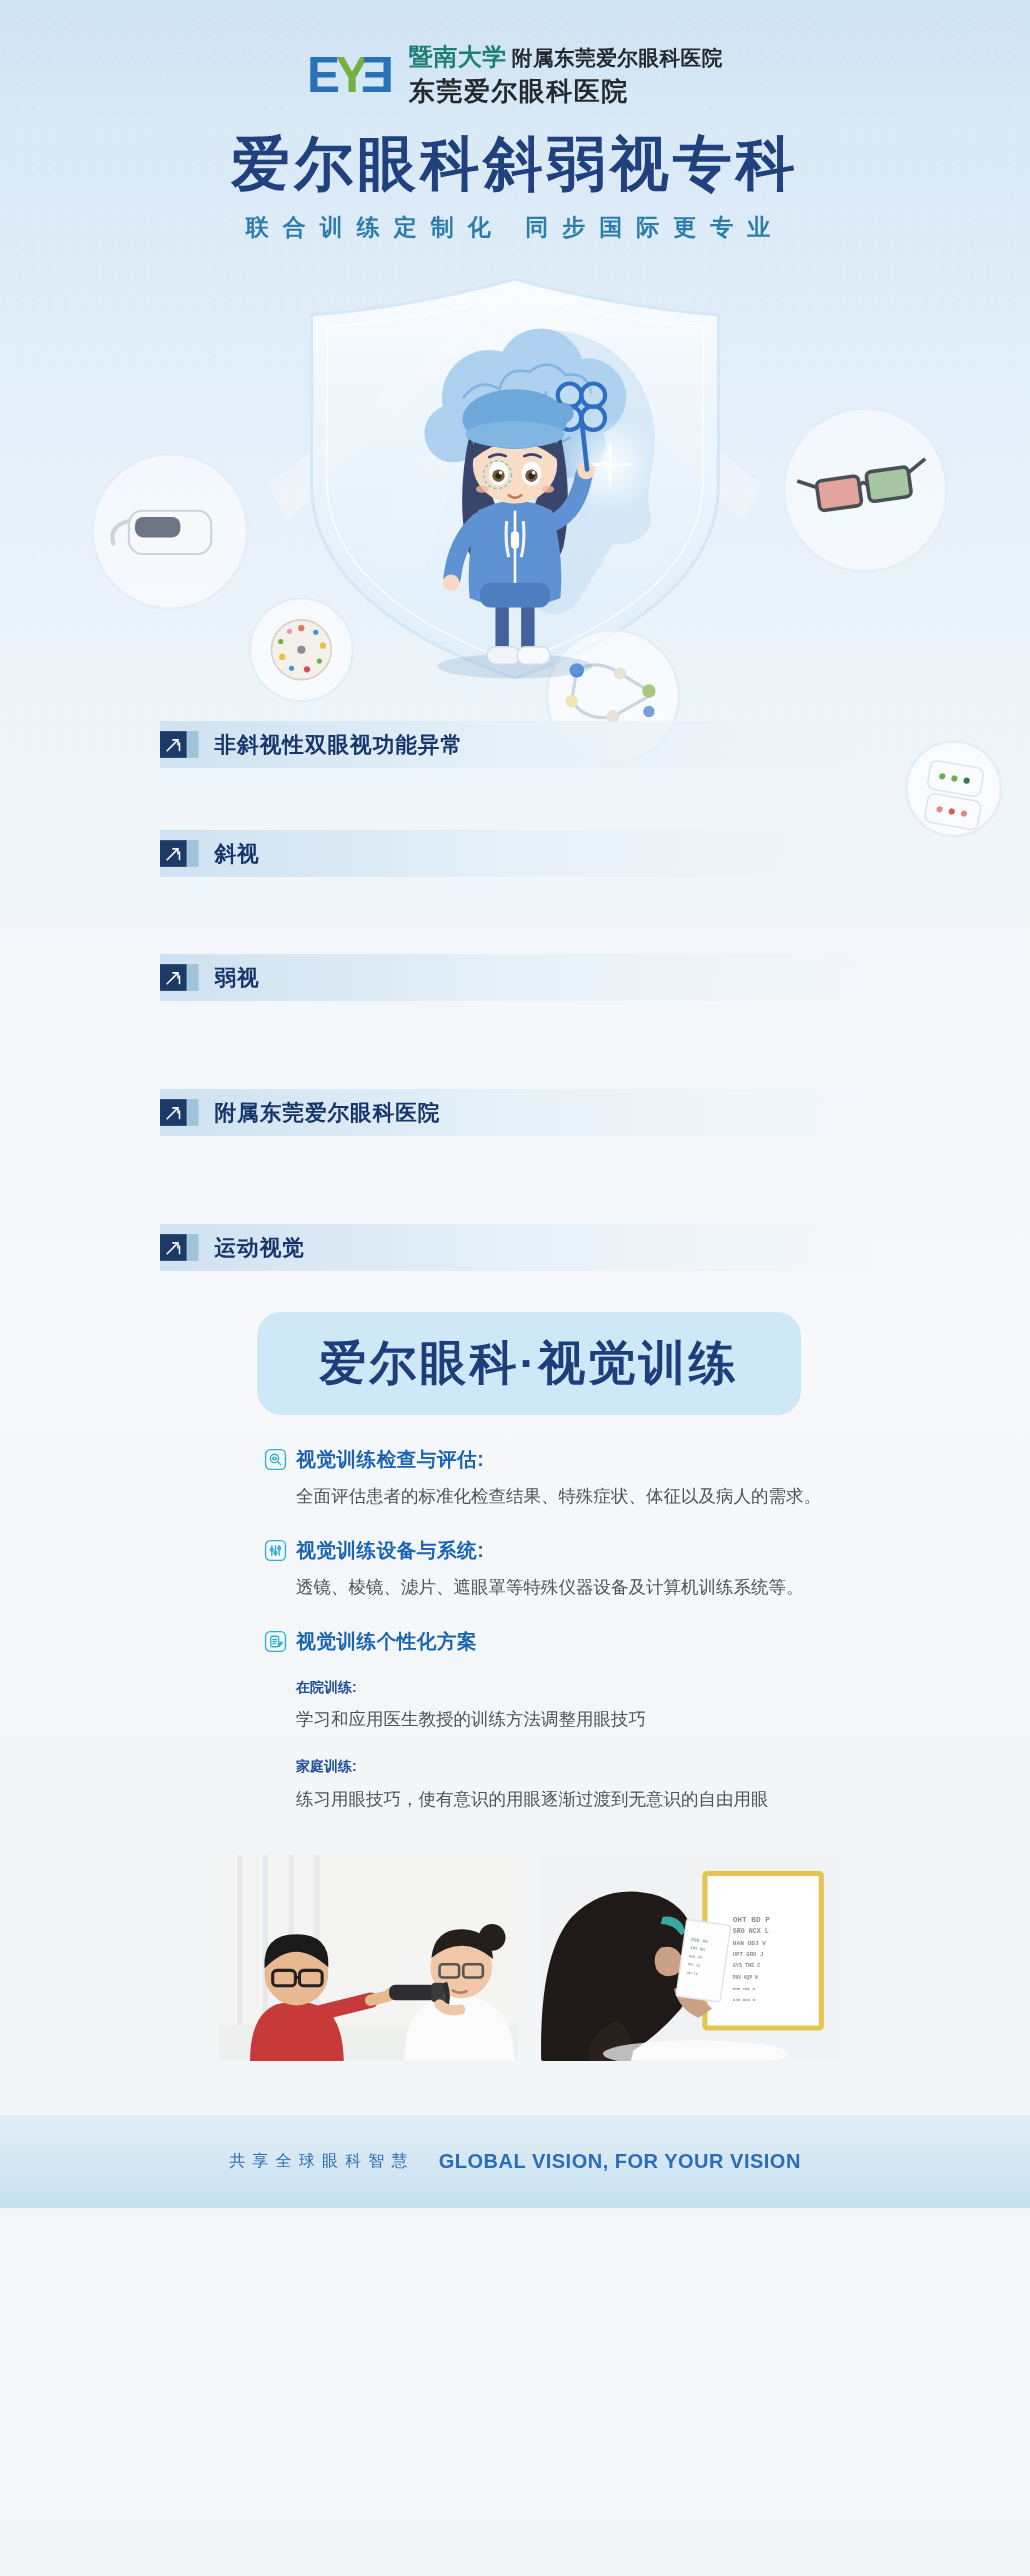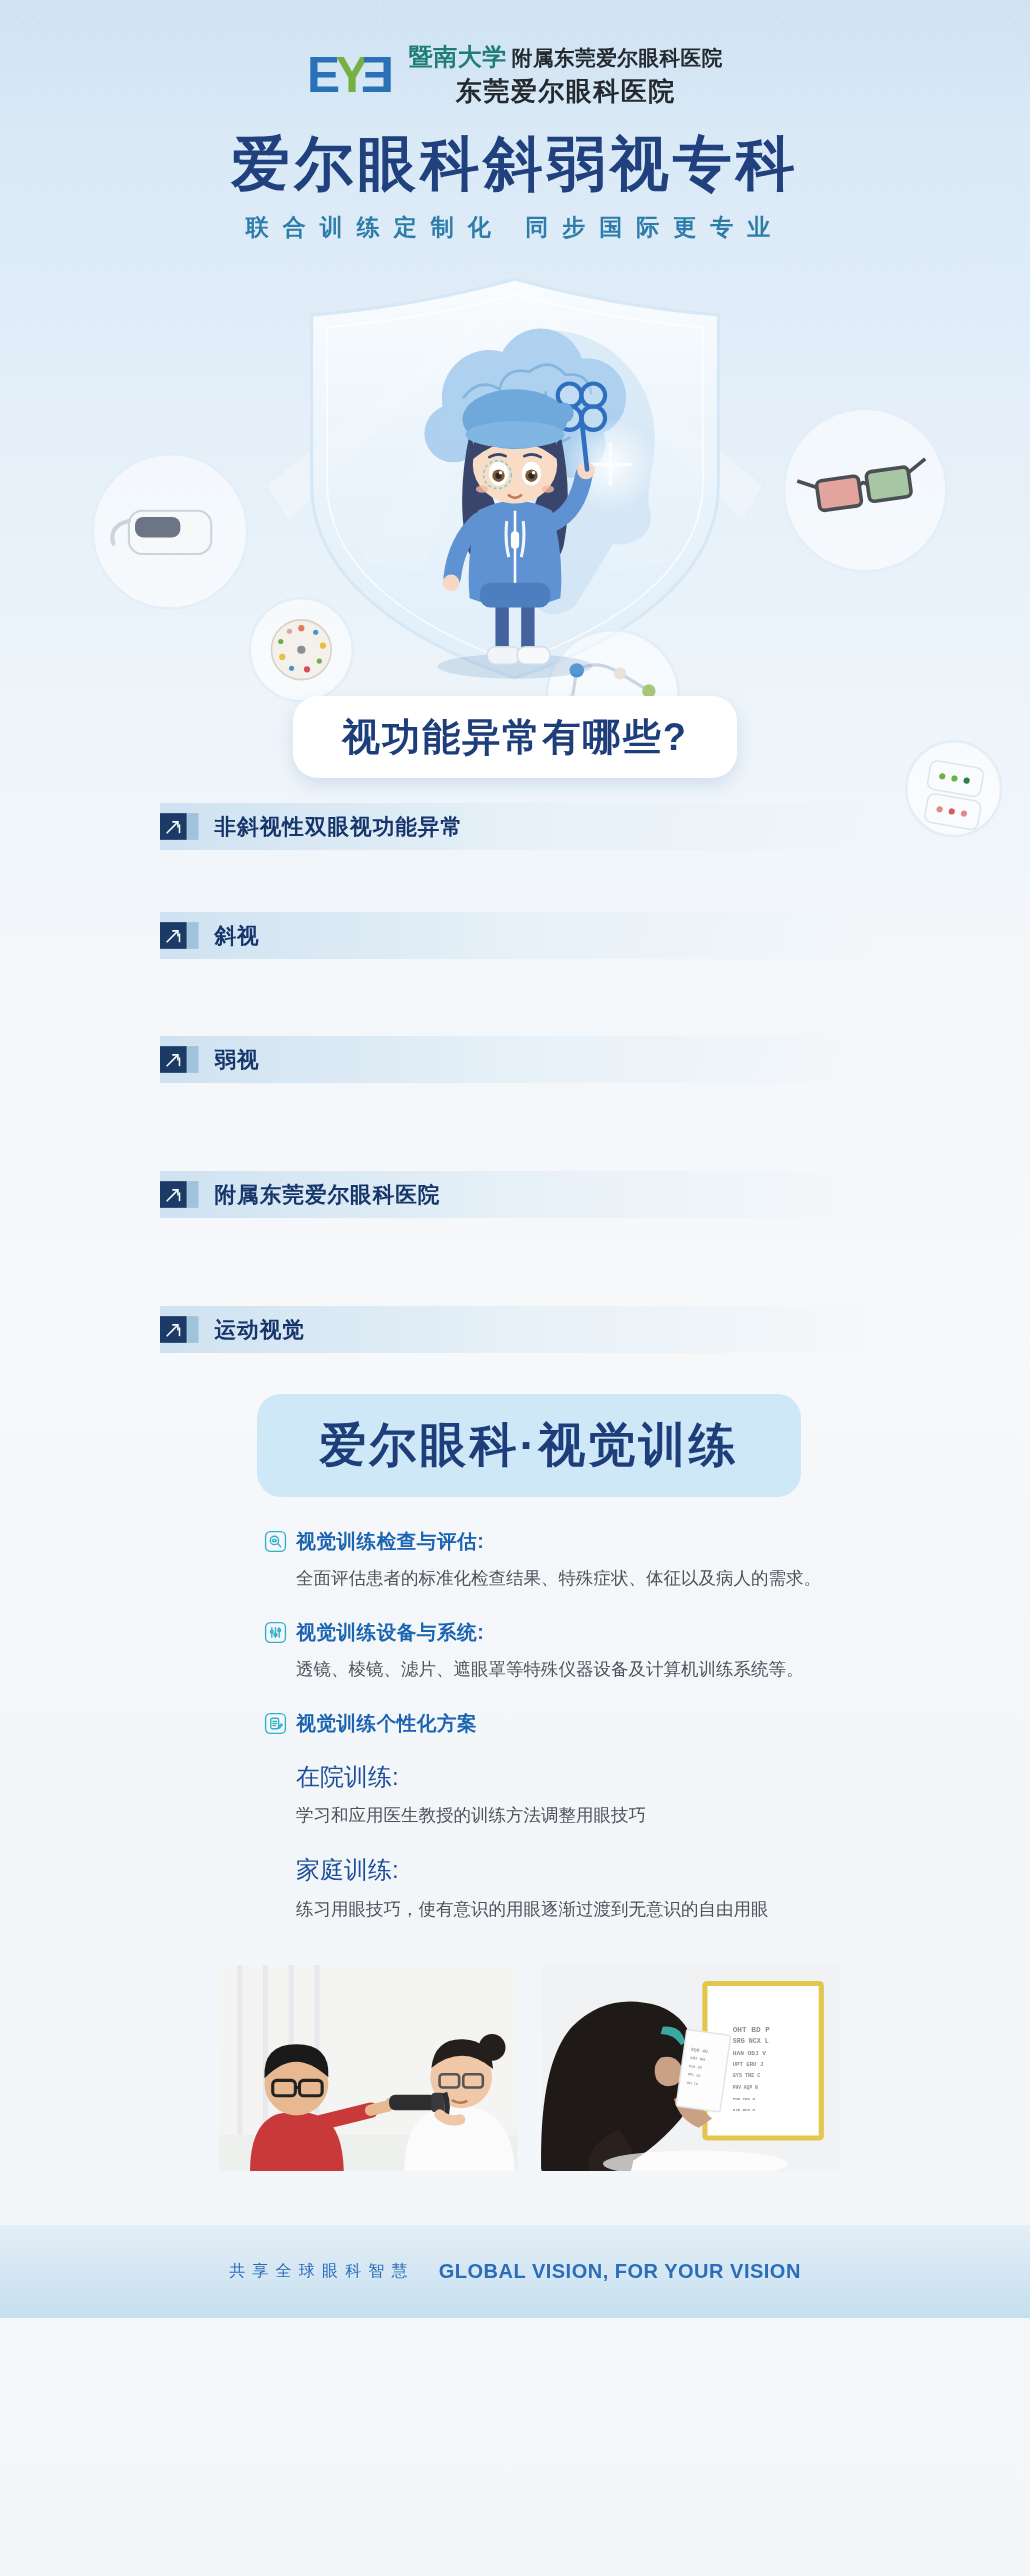--- a/index.html
+++ b/index.html
@@ -20,21 +20,21 @@
   }
   .halftone{
     position:absolute;left:0;top:0;width:1030px;height:773px;
     background-image:radial-gradient(rgba(255,255,255,.55) 1px, rgba(255,255,255,0) 1.3px);
     background-size:15.5px 11.3px;
     opacity:.38;pointer-events:none;
   }
   
   .header{position:relative;text-align:center;padding-top:41px;z-index:2;}
   .logo-row{display:flex;justify-content:center;align-items:center;gap:13.4px;}
-  .logo-names{text-align:center;}
+  .logo-names{text-align:left;}
   .logo-line1{font-size:20.6px;color:#23292e;font-weight:700;letter-spacing:0.5px;}
   .logo-line1 .uni{color:#1f7d77;font-family:"Liberation Serif","DejaVu Serif",serif;font-weight:900;font-size:24px;margin-right:5.2px;}
   .logo-line2{font-size:26px;color:#23292e;font-weight:900;letter-spacing:1.5px;margin-top:1px;}
   .main-title{margin:23px 0 0 0;font-size:59px;line-height:1.1;font-weight:900;color:#20407e;letter-spacing:4.1px;}
   .subtitle{margin-top:15.5px;font-size:23px;font-weight:700;color:#2d7dab;letter-spacing:14px;}
   
   .hero{position:relative;height:623px;margin-top:0;margin-bottom:-170px;z-index:0;}
   .hero svg{display:block;}
   
   .question-pill{
@@ -61,21 +61,21 @@
   .photo svg{display:block;}
   
   .training{position:relative;}
   .training-pill{
     display:table;margin:0 auto;background:#cfe8f7;border-radius:24px;
     padding:19.6px 62px;font-size:47px;font-weight:900;color:#1d3e7a;letter-spacing:3.1px;
   }
   .training-body{padding-left:268px;padding-right:118px;margin-top:31px;}
   .training-body .item{max-width:644px;}
   .sub-item{margin:24px 0 0 0;}
-  .sub-label{font-size:24px;font-weight:400;color:#1c4e9b;}
+  .sub-label{font-size:14px;font-weight:700;color:#1c4e9b;}
   .sub-text{margin:8.2px 0 0 0;font-size:17.5px;line-height:29px;color:#4b5258;}
   .training-photos{display:flex;gap:23px;justify-content:center;margin-top:41px;}
   
   .footer{
     margin-top:54px;height:93px;display:flex;align-items:center;justify-content:center;gap:24px;
     background:linear-gradient(180deg,rgba(198,223,241,.35),#c6dff0);
   }
   .footer-cn{font-size:16px;font-weight:400;color:#2a6db8;letter-spacing:7.2px;}
   .footer-en{font-size:20px;font-weight:800;color:#2a6db8;letter-spacing:0.5px;}
 </style>
@@ -257,21 +257,20 @@
           <circle cx="966" cy="450" r="27" fill="none" stroke="#5ad0c8" stroke-width="3" stroke-dasharray="6 5" opacity=".8"></circle>
         </g>
         <path d="M950,416 q16,-10 32,-2 M1018,414 q16,-8 32,2" stroke="#39456b" stroke-width="5" fill="none" stroke-linecap="round"></path>
         <ellipse cx="936" cy="478" rx="12" ry="7" fill="#f5b8a0" opacity=".8"></ellipse>
         <ellipse cx="1064" cy="478" rx="12" ry="7" fill="#f5b8a0" opacity=".8"></ellipse>
         <path d="M988,490 q12,10 24,0" stroke="#c4785a" stroke-width="5" fill="none" stroke-linecap="round"></path>
       </g>
     </svg>
   </div>
 
-  <div class="question-pill">视功能异常有哪些?</div>
 
   <main id="sections-root">
       <section class="sec" style="margin-top: 25px; margin-bottom: 62px;">
         <div class="sec-head">
           <span class="sec-mark">
             <svg width="39" height="27" viewBox="0 0 76 52">
               <rect x="0" y="0" width="52" height="52" fill="#1c3a66"></rect>
               <rect x="53" y="0" width="22" height="52" fill="#9fc3da"></rect>
               <g stroke="#ffffff" stroke-width="3" fill="none">
                 <path d="M13,39 L33,19"></path>

